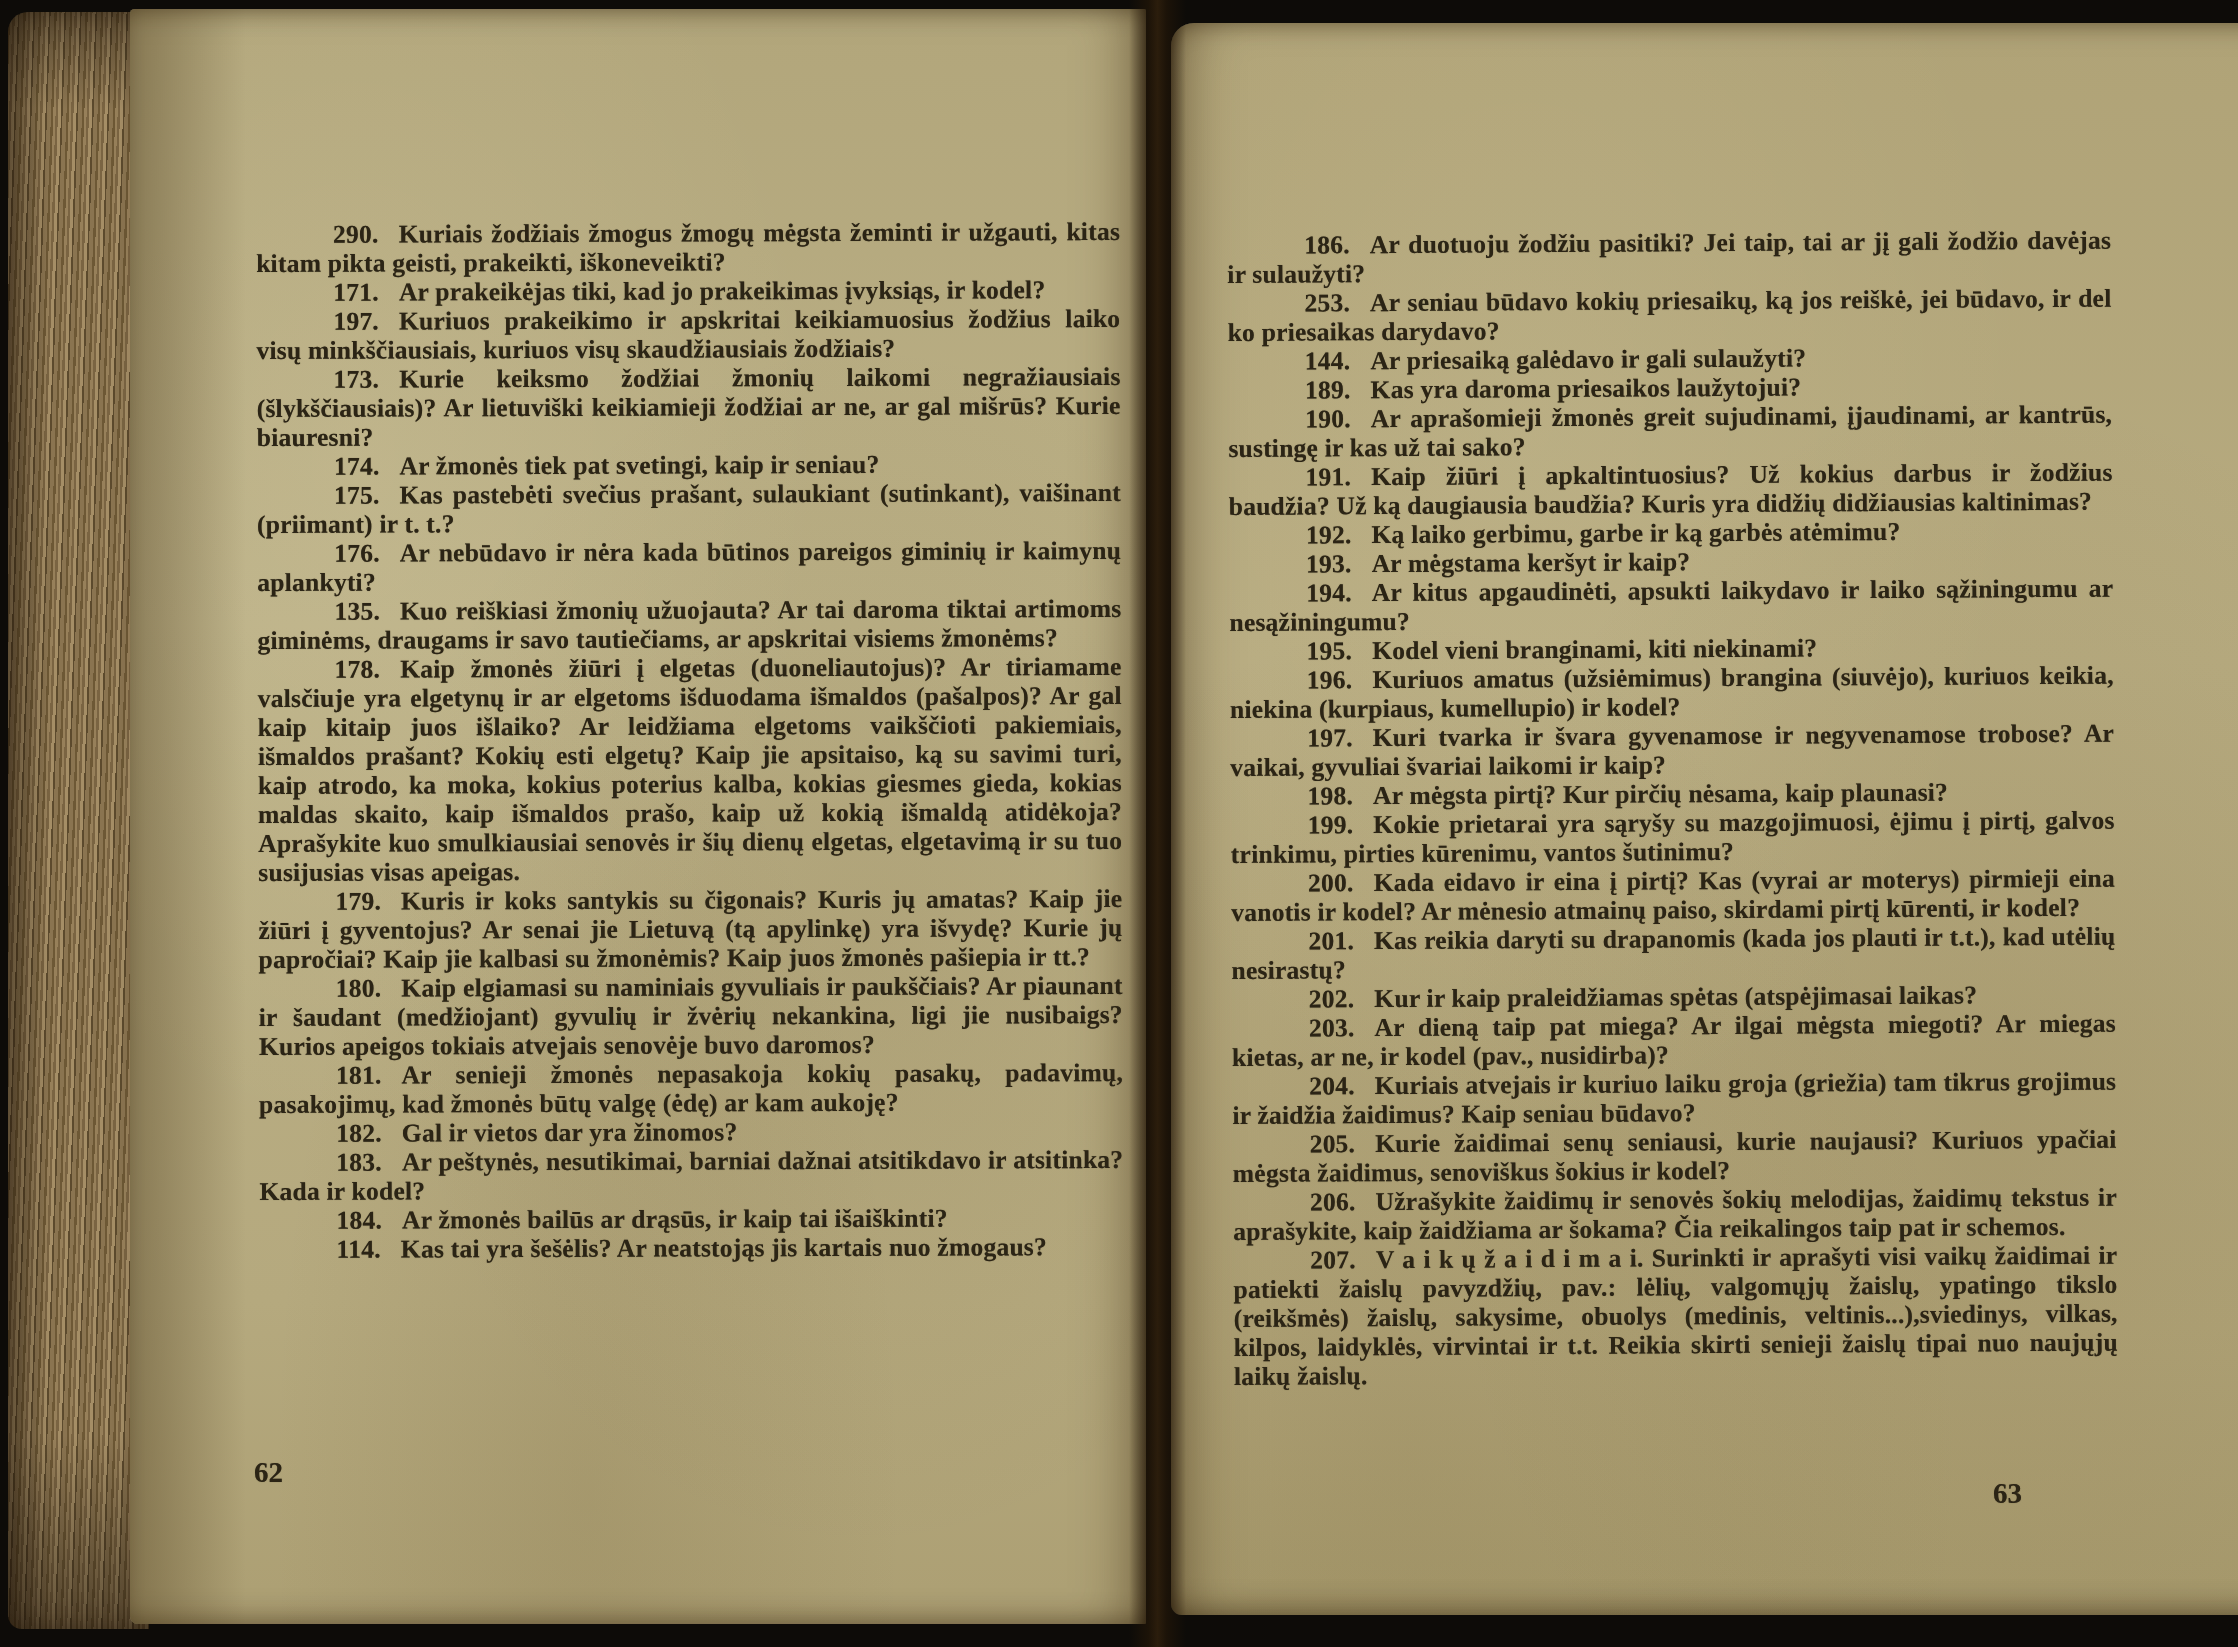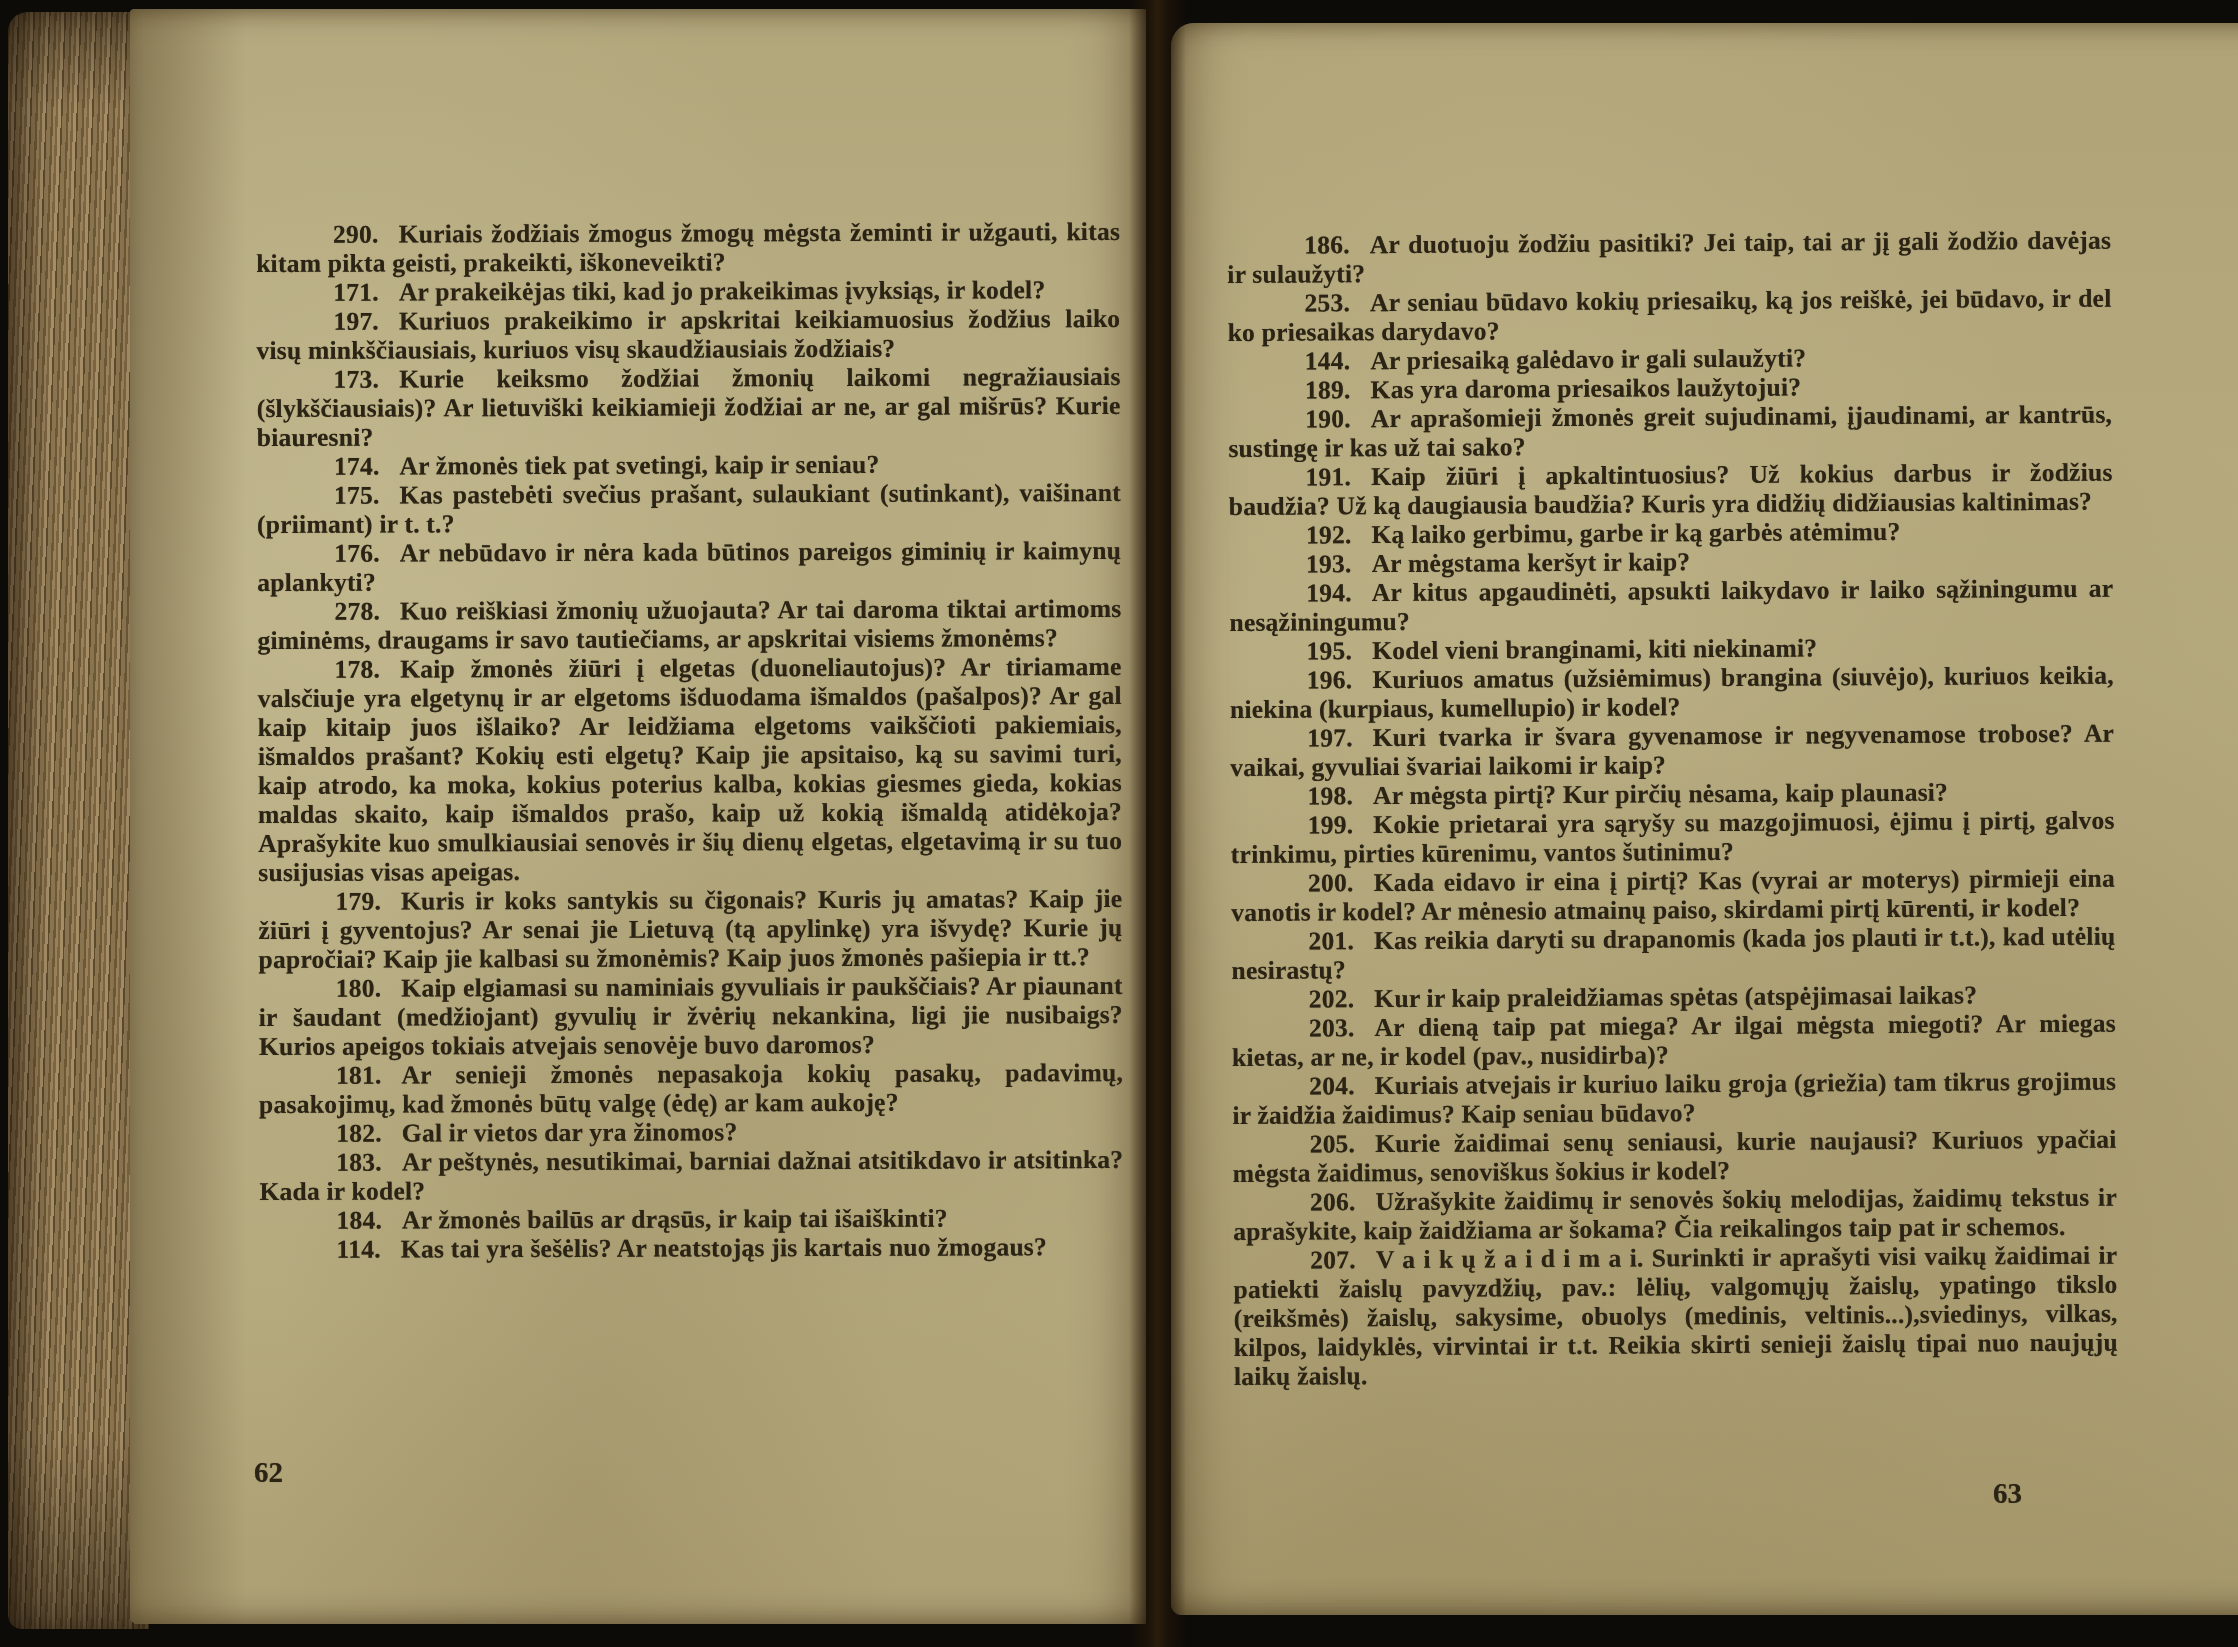--- a/index.html
+++ b/index.html
@@ -101,21 +101,21 @@
         <p class="q"><span class="qnum">197.</span><span>Kuriuos prakeikimo ir apskritai keikiamuosius žodžius laiko visų minkščiausiais, kuriuos visų skaudžiausiais žodžiais?</span></p>
 
         <p class="q"><span class="qnum">173.</span><span>Kurie keiksmo žodžiai žmonių laikomi negražiausiais (šlykščiausiais)? Ar lietuviški keikiamieji žodžiai ar ne, ar gal mišrūs? Kurie biauresni?</span></p>
 
         <p class="q"><span class="qnum">174.</span><span>Ar žmonės tiek pat svetingi, kaip ir seniau?</span></p>
 
         <p class="q"><span class="qnum">175.</span><span>Kas pastebėti svečius prašant, sulaukiant (sutinkant), vaišinant (priimant) ir t. t.?</span></p>
 
         <p class="q"><span class="qnum">176.</span><span>Ar nebūdavo ir nėra kada būtinos pareigos giminių ir kaimynų aplankyti?</span></p>
 
-        <p class="q"><span class="qnum">278.</span><span>Kuo reiškiasi žmonių užuojauta? Ar tai daroma tiktai artimoms giminėms, draugams ir savo tautiečiams, ar apskritai visiems žmonėms?</span></p>
+        <p class="q"><span class="qnum">135.</span><span>Kuo reiškiasi žmonių užuojauta? Ar tai daroma tiktai artimoms giminėms, draugams ir savo tautiečiams, ar apskritai visiems žmonėms?</span></p>
 
         <p class="q"><span class="qnum">178.</span><span>Kaip žmonės žiūri į elgetas (duoneliautojus)? Ar tiriamame valsčiuje yra elgetynų ir ar elgetoms išduodama išmaldos (pašalpos)? Ar gal kaip kitaip juos išlaiko? Ar leidžiama elgetoms vaikščioti pakiemiais, išmaldos prašant? Kokių esti elgetų? Kaip jie apsitaiso, ką su savimi turi, kaip atrodo, ka moka, kokius poterius kalba, kokias giesmes gieda, kokias maldas skaito, kaip išmaldos prašo, kaip už kokią išmaldą atidėkoja? Aprašykite kuo smulkiausiai senovės ir šių dienų elgetas, elgetavimą ir su tuo susijusias visas apeigas.</span></p>
 
         <p class="q"><span class="qnum">179.</span><span>Kuris ir koks santykis su čigonais? Kuris jų amatas? Kaip jie žiūri į gyventojus? Ar senai jie Lietuvą (tą apylinkę) yra išvydę? Kurie jų papročiai? Kaip jie kalbasi su žmonėmis? Kaip juos žmonės pašiepia ir tt.?</span></p>
 
         <p class="q"><span class="qnum">180.</span><span>Kaip elgiamasi su naminiais gyvuliais ir paukščiais? Ar piaunant ir šaudant (medžiojant) gyvulių ir žvėrių nekankina, ligi jie nusibaigs? Kurios apeigos tokiais atvejais senovėje buvo daromos?</span></p>
 
         <p class="q"><span class="qnum">181.</span><span>Ar senieji žmonės nepasakoja kokių pasakų, padavimų, pasakojimų, kad žmonės būtų valgę (ėdę) ar kam aukoję?</span></p>
 
         <p class="q"><span class="qnum">182.</span><span>Gal ir vietos dar yra žinomos?</span></p>

